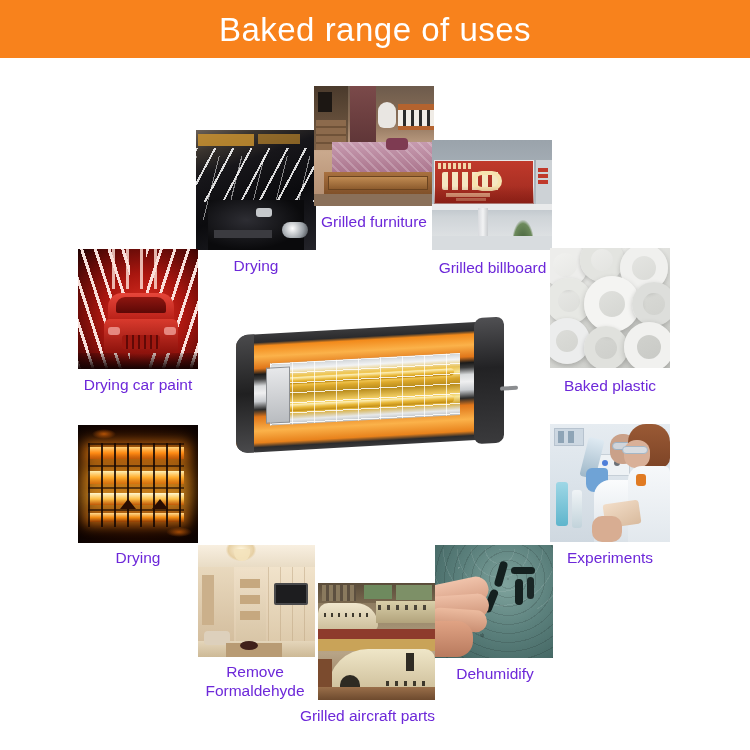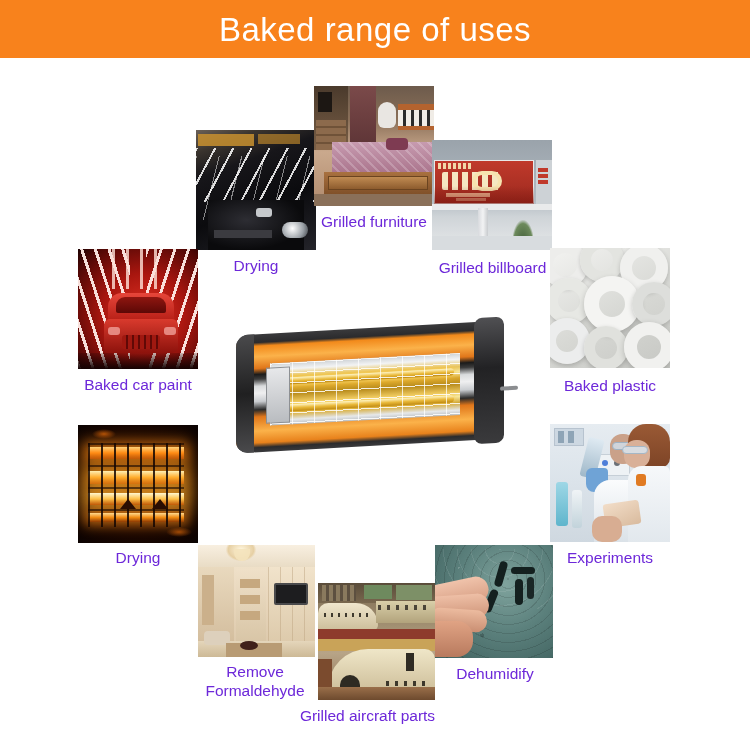--- a/index.html
+++ b/index.html
@@ -253,21 +253,21 @@
       <div class="layer" style="left:34px;top:0;width:52px;height:40px;background:repeating-linear-gradient(90deg,rgba(255,225,215,.8) 0 3px,rgba(255,255,255,0) 3px 14px);"></div>
       <div class="layer" style="left:30px;top:44px;width:66px;height:30px;border-radius:14px 14px 4px 4px;background:linear-gradient(180deg,#e6463a,#b31c14);"></div>
       <div class="layer" style="left:38px;top:48px;width:50px;height:16px;border-radius:9px 9px 2px 2px;background:linear-gradient(180deg,#8f1610,#5c0806);"></div>
       <div class="layer" style="left:26px;top:70px;width:74px;height:34px;border-radius:6px;background:linear-gradient(180deg,#d93a2d,#8d120c);"></div>
       <div class="layer" style="left:44px;top:86px;width:38px;height:14px;background:repeating-linear-gradient(90deg,#a01810 0 4px,#610906 4px 6px);border-radius:3px;"></div>
       <div class="layer" style="left:30px;top:78px;width:12px;height:8px;border-radius:3px;background:#f0a098;opacity:.8;"></div>
       <div class="layer" style="left:86px;top:78px;width:12px;height:8px;border-radius:3px;background:#f0a098;opacity:.8;"></div>
       <div class="layer" style="left:0;top:104px;width:120px;height:16px;background:linear-gradient(180deg,rgba(20,2,2,.2),#140202);"></div>
     </div>
   </div>
-  <div class="caption" style="left:68px;top:375px;width:140px;">Baked car paint</div>
+  <div class="caption" style="left:68px;top:375px;width:140px;">Drying car paint</div>
 
   <div class="tile" style="left:78px;top:425px;width:120px;height:118px;">
     <div class="tile-photo" style="background:radial-gradient(ellipse at 48% 50%,#3a1203 0%,#1d0801 55%,#0a0302 100%);">
       <div class="layer" style="left:10px;top:22px;width:96px;height:12px;background:linear-gradient(180deg,#ffd27a,#ff8a14,#b34a04);box-shadow:0 0 14px 5px rgba(255,140,20,.75);"></div>
       <div class="layer" style="left:10px;top:46px;width:96px;height:13px;background:linear-gradient(180deg,#fff0b4,#ffad2e,#c45a05);box-shadow:0 0 16px 6px rgba(255,160,30,.8);"></div>
       <div class="layer" style="left:10px;top:68px;width:96px;height:12px;background:linear-gradient(180deg,#fff6cf,#ffc34a,#b85206);box-shadow:0 0 16px 6px rgba(255,170,40,.8);"></div>
       <div class="layer" style="left:10px;top:88px;width:96px;height:9px;background:linear-gradient(180deg,#ffd98e,#f08a12,#8d3a03);box-shadow:0 0 12px 4px rgba(240,130,20,.65);"></div>
       <div class="layer" style="left:10px;top:18px;width:96px;height:84px;background:repeating-linear-gradient(90deg,rgba(20,6,2,.85) 0 2px,rgba(0,0,0,0) 2px 13px);"></div>
       <div class="layer" style="left:10px;top:18px;width:96px;height:84px;background:repeating-linear-gradient(180deg,rgba(20,6,2,.6) 0 2px,rgba(0,0,0,0) 2px 22px);"></div>
       <div class="layer" style="left:42px;top:74px;width:16px;height:10px;background:#2a0d02;clip-path:polygon(50% 0,100% 100%,0 100%);"></div>

